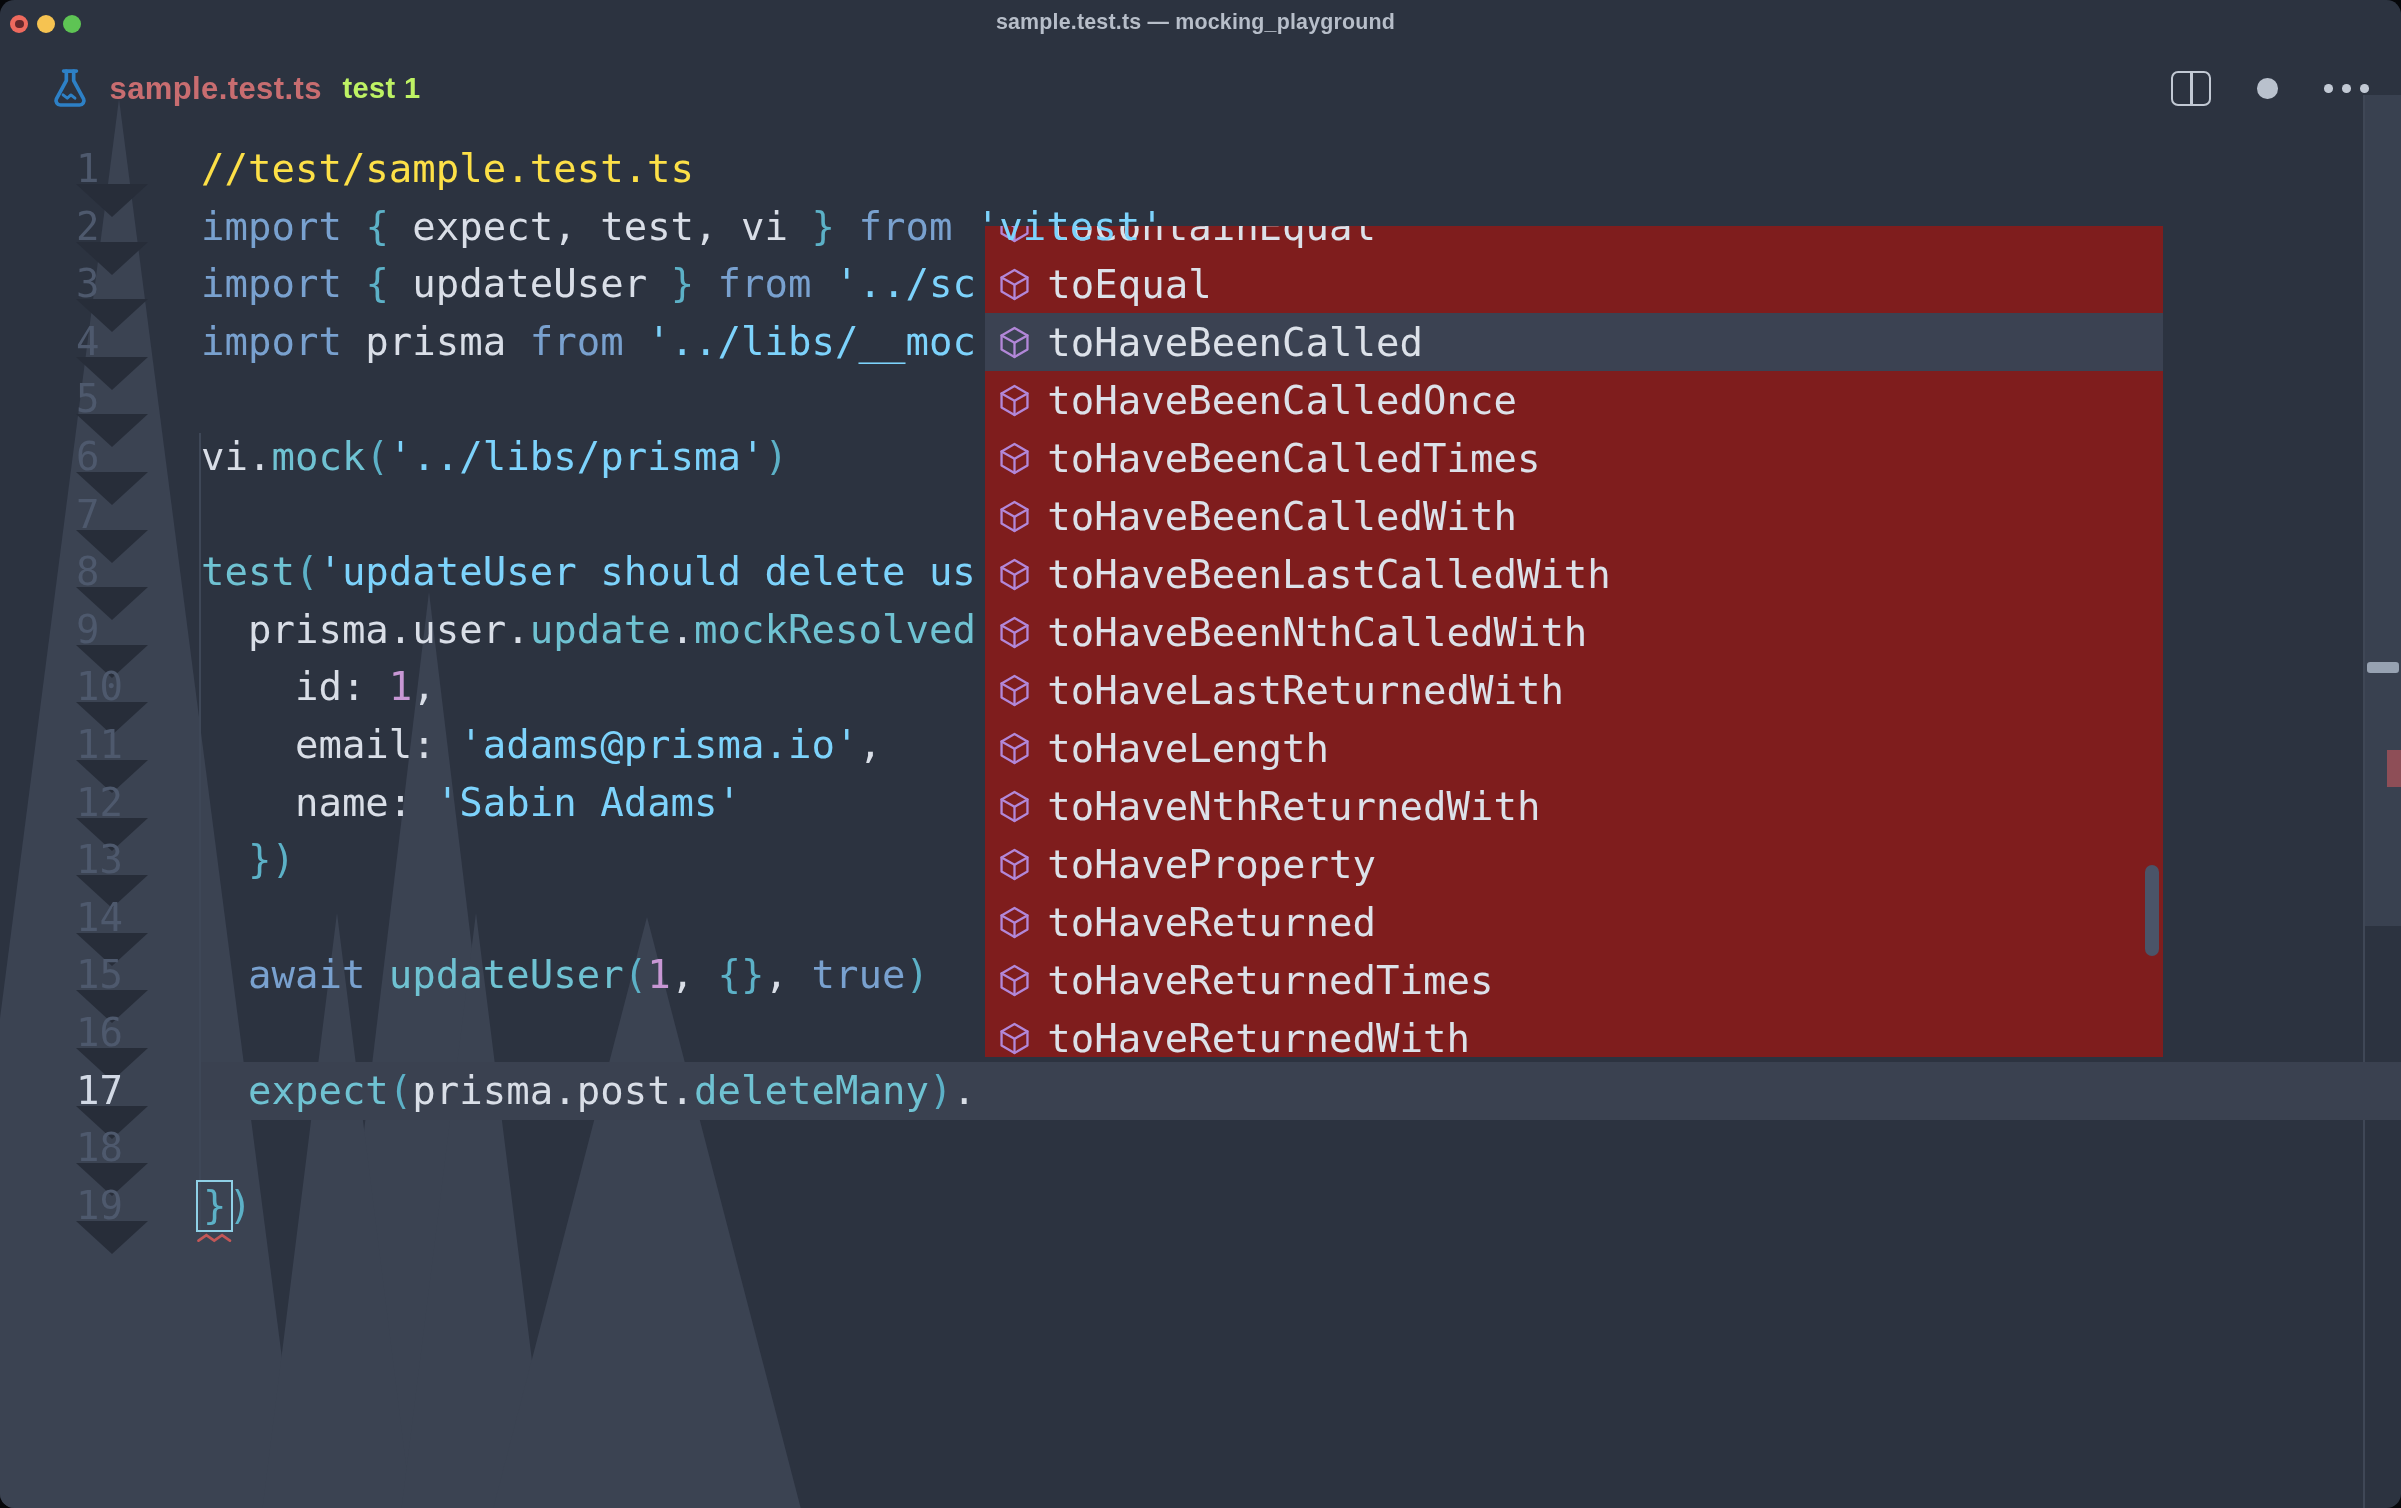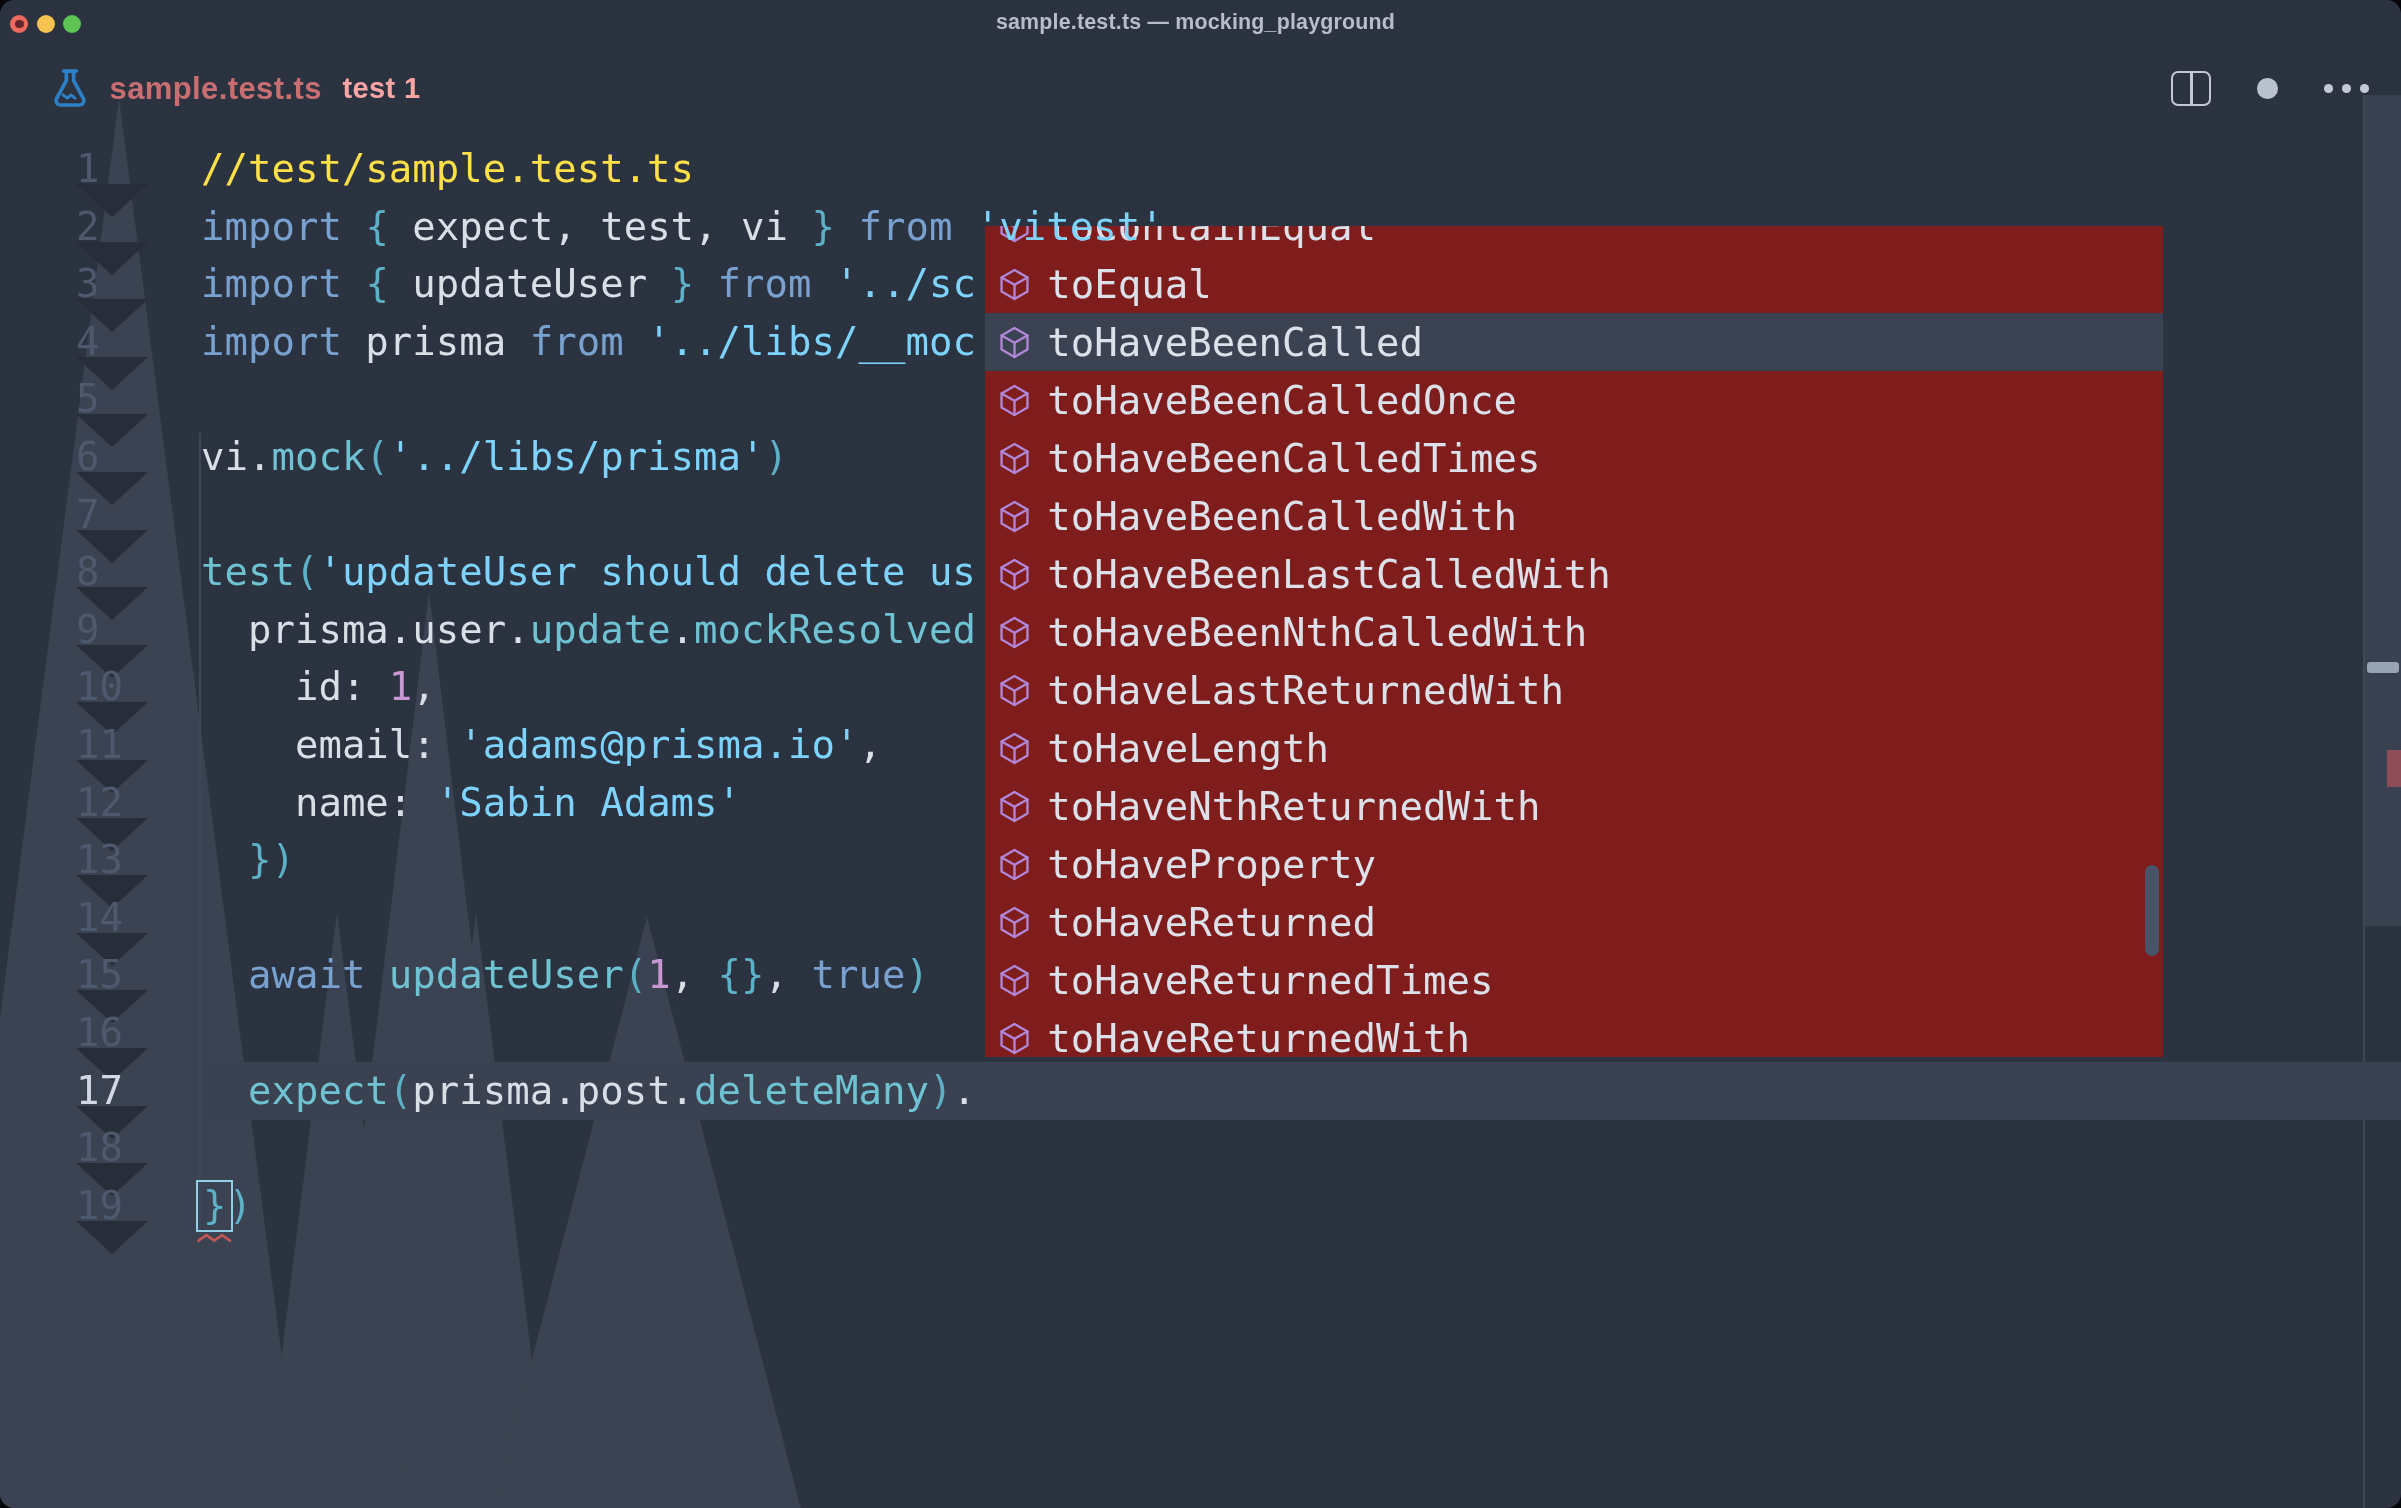--- a/index.html
+++ b/index.html
@@ -15,21 +15,21 @@
   .tl.red{left:10.3px;background:#ee6a5e;}
   .tl.red::after{content:"";position:absolute;left:4.8px;top:4.8px;width:8.7px;height:8.7px;border-radius:50%;background:#64282c;}
   .tl.yellow{left:37px;background:#f6c351;}
   .tl.green{left:63px;background:#5ec454;}
 
   
   .tabbar{position:absolute;top:49px;left:0;right:0;height:79px;z-index:20;}
   .tab{position:absolute;left:48px;top:0;height:79px;display:flex;align-items:center;}
   .flask{width:44px;height:49px;margin-right:17.5px;}
   .tab-name{color:#c86d70;font-size:31px;font-weight:600;letter-spacing:0.4px;}
-  .tab-status{color:#fca5a5;font-size:29px;font-weight:600;margin-left:20.6px;letter-spacing:0.4px;}
+  .tab-status{color:#bef264;font-size:29px;font-weight:600;margin-left:20.6px;letter-spacing:0.4px;}
   .tb-icons{position:absolute;right:32px;top:0;height:79px;display:flex;align-items:center;gap:46px;}
   .split-icon{width:40px;height:35px;border:2.8px solid #c2c9d4;border-radius:7.1px;position:relative;}
   .split-icon::after{content:"";position:absolute;left:50%;top:0;bottom:0;width:2.8px;margin-left:-1.4px;background:#c2c9d4;}
   .record-icon{width:20.6px;height:20.6px;border-radius:50%;background:#b9c1cd;}
   .ellipsis-icon{display:flex;gap:9.5px;}
   .ellipsis-icon i{width:8.7px;height:8.7px;border-radius:50%;background:#c2c9d4;}
 
   
   .tri{position:absolute;width:0;height:0;z-index:1;}
 

